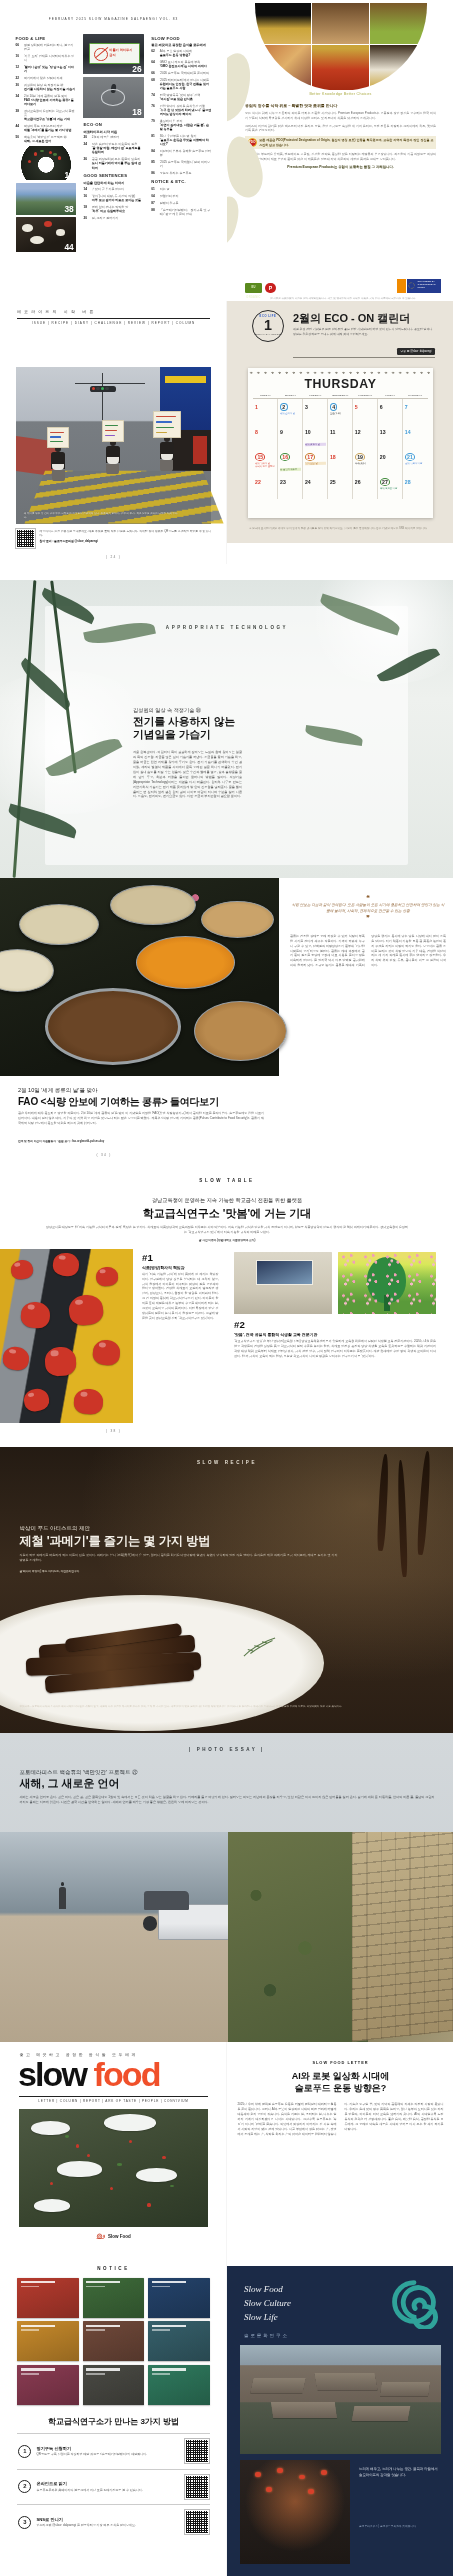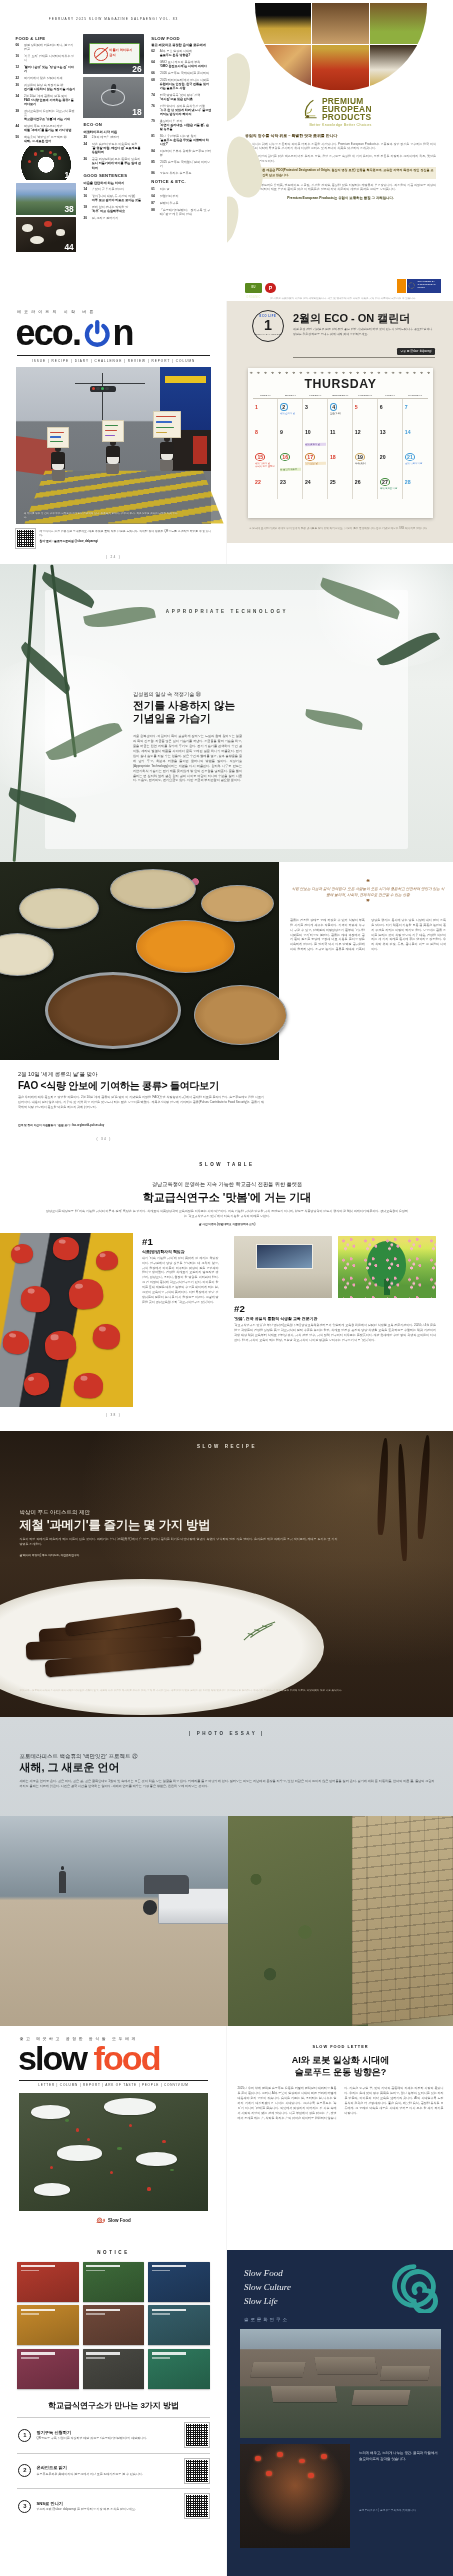--- a/index.html
+++ b/index.html
@@ -129,21 +129,21 @@
   .note{font-size:2.3px;line-height:1.25;margin-top:0.6px;transform:rotate(-2deg);width:95%;}
   .n-blue{color:#3f7bd8;}
   .n-red{color:#d93b2b;}
   .n-black{color:#333;}
   .n-teal{color:#2f8a5e;}
   .n-orange{color:#b8742a;background:#f5e8cc;}
   .n-purple{color:#5a3a8a;background:#e3d6f0;display:inline-block;}
   .n-green{color:#3a6a2a;background:#e2eec8;display:inline-block;}
   .cal-foot{position:absolute;left:22px;right:19.4px;top:226px;font-size:2.6px;line-height:1.6;color:#8a8478;}
   
-  .s3{background:linear-gradient(180deg,#dfe5e2 0%,#eef1ee 40%,#e3e8e4 100%);}
+  .s3{background:linear-gradient(180deg,#dfe5e2 0%,#eef1ee 40%,#e3e8e4 100%);margin-top:16px;}
   .b-frame{position:absolute;left:45px;top:26px;width:363px;height:259px;background:rgba(255,255,255,.6);border-radius:1.9px;filter:blur(0.6px);}
   .leaf{position:absolute;background:#35523a;border-radius:0 60% 0 60%;opacity:.9;}
   .leaf.lt{background:#53724f;opacity:.75;}
   .stem{position:absolute;width:2.6px;background:linear-gradient(180deg,#2c4530,#4a6a48);border-radius:1.3px;}
   .fog{position:absolute;border-radius:50%;background:radial-gradient(circle,rgba(255,255,255,.95),rgba(255,255,255,0) 70%);}
   .s3 .lbl{position:absolute;left:0;right:0;top:45px;color:#3a3f3a;}
   .b-kick{position:absolute;left:133px;top:127px;font-size:5.2px;color:#333;}
   .b-title{position:absolute;left:133px;top:135px;font-size:10.7px;font-weight:bold;line-height:1.25;color:#151515;}
   .b-body{position:absolute;left:133px;top:170px;width:109px;height:121px;overflow:hidden;font-size:3.1px;line-height:1.6;color:#4a4a4a;text-align:justify;}
   
@@ -544,30 +544,20 @@
         <i class="wm-leaf" style="left:-2.6px;top:156px;width:30px;height:54px;transform:rotate(22deg)"></i>
       </div>
       <div class="collage">
         <div class="tile" style="background:linear-gradient(180deg,#0c0c0c 30%,#caa43a 62%,#d8b25a)"></div>
         <div class="tile" style="background:linear-gradient(180deg,#6b4a2a,#caa06a)"></div>
         <div class="tile" style="background:linear-gradient(180deg,#7b5a2a,#8faf3f 70%)"></div>
         <div class="tile" style="background:linear-gradient(135deg,#c2703a,#e0b06a 50%,#8a4a3a)"></div>
         <div class="tile" style="background:linear-gradient(180deg,#caa43a 8%,#c23b1e 55%,#a42a12)"></div>
         <div class="tile" style="background:linear-gradient(180deg,#3a2a1a,#e8e2d2 55%,#caa43a)"></div>
       </div>
-      <div class="p-logo">
-        <svg class="p-leaf" width="15.6" height="19.4" viewBox="0 0 24 30">
-          <path d="M4 26 C2 16 8 6 16 2" stroke="#6f6f1d" stroke-width="2" fill="none"></path>
-          <path d="M6 22 C10 22 13 19 13 15" stroke="#9a9a2e" stroke-width="1.6" fill="none"></path>
-          <circle cx="7" cy="27" r="2.4" fill="#5a4a20"></circle>
-          <path d="M3 29 H21" stroke="#6f6f1d" stroke-width="1.4"></path>
-          <path d="M3 26 H19" stroke="#9a9a2e" stroke-width="1"></path>
-        </svg>
-        <div class="p-logo-txt" style="width:56px">PREMIUM EUROPEAN PRODUCTS</div>
-      </div>
       <div class="p-tag">Better Knowledge Better Choices</div>
       <div class="p-body">
         <div class="p-head">유럽의 정수를 식탁 위로 – 특별한 맛과 품위를 만나다</div>
         <div class="p-par">모든 식사는 함께 나누고 소통하며 의미를 더하는 소중한 시간입니다. Premium European Products는 고품질과 장인 정신을 고수하는 한국 미식가 분들의 식탁에 특별함을 선사하기 위해 다양한 그리스 및 라트비아 식품을 엄선하여 소개합니다.</div>
         <div class="p-par">그리스의 자연과 향기를 담은 엑스트라 버진 올리브 오일, 천연 소금으로 숙성한 세 가지 올리브, 오랜 전통을 자랑하는 그라비에라 치즈, 햇살을 가득 품은 건포도까지.</div>
         <div class="p-hl">
           <span class="pdo">PDO</span>
           <span class="p-hl-t">모든 제품은 PDO(Protected Designation of Origin, 원산지 명칭 보호) 인증을 획득했으며, 고유한 지역적 특성과 장인 정신을 고스란히 담고 있습니다.</span>
         </div>
         <div class="p-par">라트비아는 부드러운 유제품, 핸드메이드 초콜릿, 신선한 견과일, 풍성한 맛을 자랑하는 제빵류의 본고장입니다. 최소한의 가공 과정으로 최상의 청정함을 간직하여 재료 본연의 풍미를 담은 이 제품들은 발트해 지역 식문화의 세련된 품격을 그대로 보여줍니다.</div>
@@ -588,28 +578,20 @@
           </span>
         </div>
       </div>
       <div class="p-legal">본 지면은 유럽연합의 지원을 받아 제작되었습니다. 제품 및 캠페인에 대한 자세한 내용은 공식 안내 자료에서 확인하실 수 있습니다.</div>
     </div>
   </section>
 
   <section class="spread" style="height:263px">
     <div class="pg350">
       <div class="eco-kick">에코라이프의 시작 버튼</div>
-      <div class="eco-logo">
-        <span class="eco-a">eco.</span>
-        <svg class="pwr" viewBox="0 0 40 40">
-          <path d="M20 3 v14" stroke="#2553c6" stroke-width="6" stroke-linecap="round" fill="none"></path>
-          <path d="M11.5 8.5 a14.5 14.5 0 1 0 17 0" stroke="#2553c6" stroke-width="6" stroke-linecap="round" fill="none"></path>
-        </svg>
-        <span class="eco-b">n</span>
-      </div>
       <div class="eco-rule"></div>
       <div class="eco-nav">ISSUE | RECIPE | DIARY | CHALLENGE | REVIEW | REPORT | COLUMN</div>
       <div class="street">
         <div class="bldg sign-blue" style="position:absolute;width:26%;right:0"></div>
         <div class="sign-dark"></div>
         <i class="sign-red"></i>
         <i class="pole" style="left:44%;top:4%;width:1.3px;height:40%"></i>
         <i class="pole" style="left:30%;top:10%;width:36%;height:1.3px"></i>
         <div class="lights">
             <i style="background:#d04030"></i>

